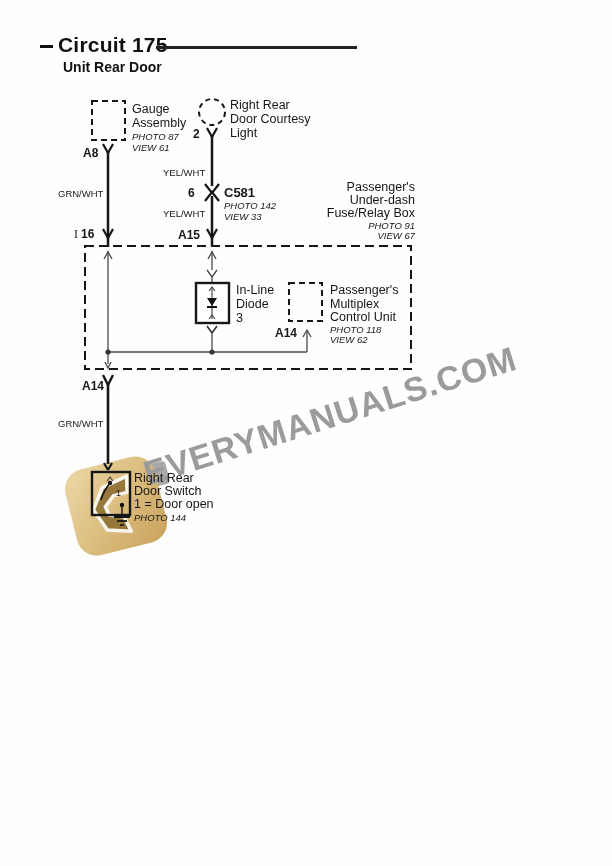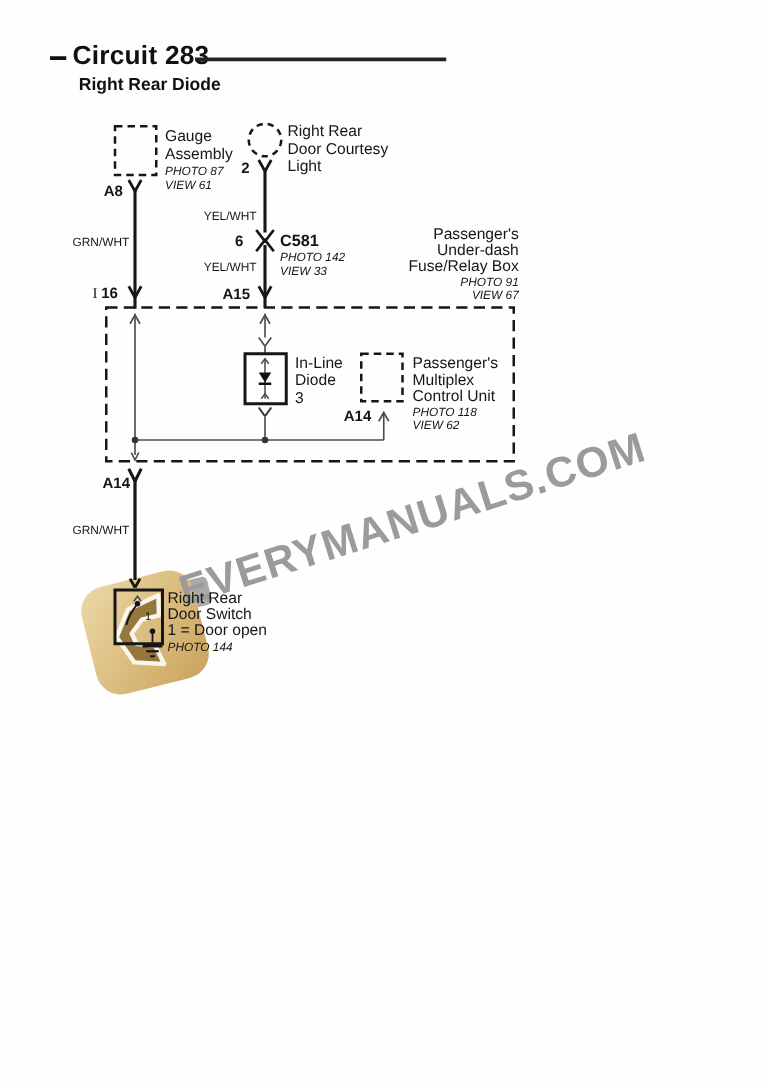--- a/index.html
+++ b/index.html
@@ -42,23 +42,23 @@
     <div class="wm-logo-chip"></div>
     <div class="wm-logo">
       <svg width="92" height="88" viewBox="0 0 100 100">
         <path d="M70,20 L40,26 L24,48 L34,74 L60,82 L56,64 L40,58 L38,48 L50,38 L66,38 Z" fill="#8a6c30" stroke="#ffffff" stroke-width="4" stroke-linejoin="round" opacity="0.85"></path>
       </svg>
     </div>
     <div class="wm-text">EVERYMANUALS.COM</div>
   </div>
 
   <div class="title-dash"></div>
-  <h1 class="page-title">Circuit 283</h1>
+  <h1 class="page-title">Circuit 175</h1>
   <div class="title-rule"></div>
-  <h2 class="page-subtitle">Right Rear Diode</h2>
+  <h2 class="page-subtitle">Unit Rear Door</h2>
 
   <svg class="diagram" width="612" height="866">
 
     <g>
       <rect x="92" y="101" width="33" height="39" fill="none" stroke="#161616" stroke-width="2" stroke-dasharray="6 4"></rect>
       <path d="M103,144 L108,153 M113,144 L108,153" stroke="#161616" stroke-width="2.2" fill="none"></path>
       <line x1="108" y1="152" x2="108" y2="247" stroke="#161616" stroke-width="2.5"></line>
       <text class="term" x="83" y="157">A8</text>
       <text class="lbl" x="132" y="113">Gauge</text>
       <text class="lbl" x="132" y="127">Assembly</text>

